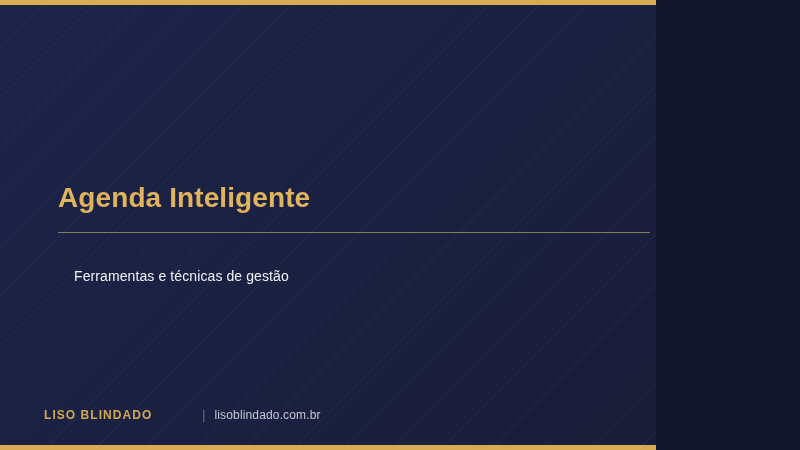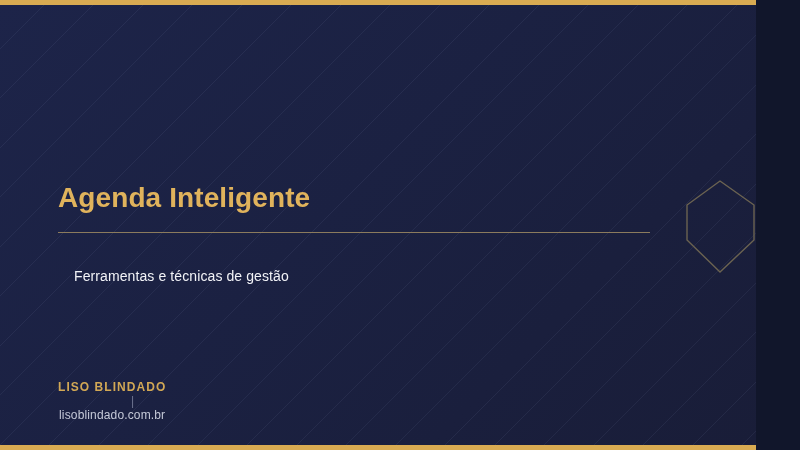--- a/index.html
+++ b/index.html
@@ -6,21 +6,21 @@
     margin: 0;
     padding: 0;
     background: #11162b;
   }
   body {
     font-family: "Liberation Sans", sans-serif;
   }
 
   .slide {
     position: relative;
-    width: 756px;
+    width: 656px;
     height: 450px;
     overflow: hidden;
     background: linear-gradient(135deg, #1d2449 0%, #1b2142 45%, #191d38 100%);
     box-sizing: border-box;
   }
 
   
   .stripes {
     position: absolute;
     inset: 0;
@@ -85,25 +85,24 @@
     padding-top: 19px;
     font-size: 14px;
     font-weight: normal;
     color: #f2f3f7;
     letter-spacing: 0.1px;
   }
 
   
   .footer {
     position: absolute;
-    left: 58px;
+    left: 44px;
     bottom: 28px;
     display: flex;
     align-items: center;
-    flex-direction: column;
   }
 
   .brand {
     font-size: 12px;
     font-weight: bold;
     color: #d2a855;
     letter-spacing: 1.05px;
   }
 
   .sep {

